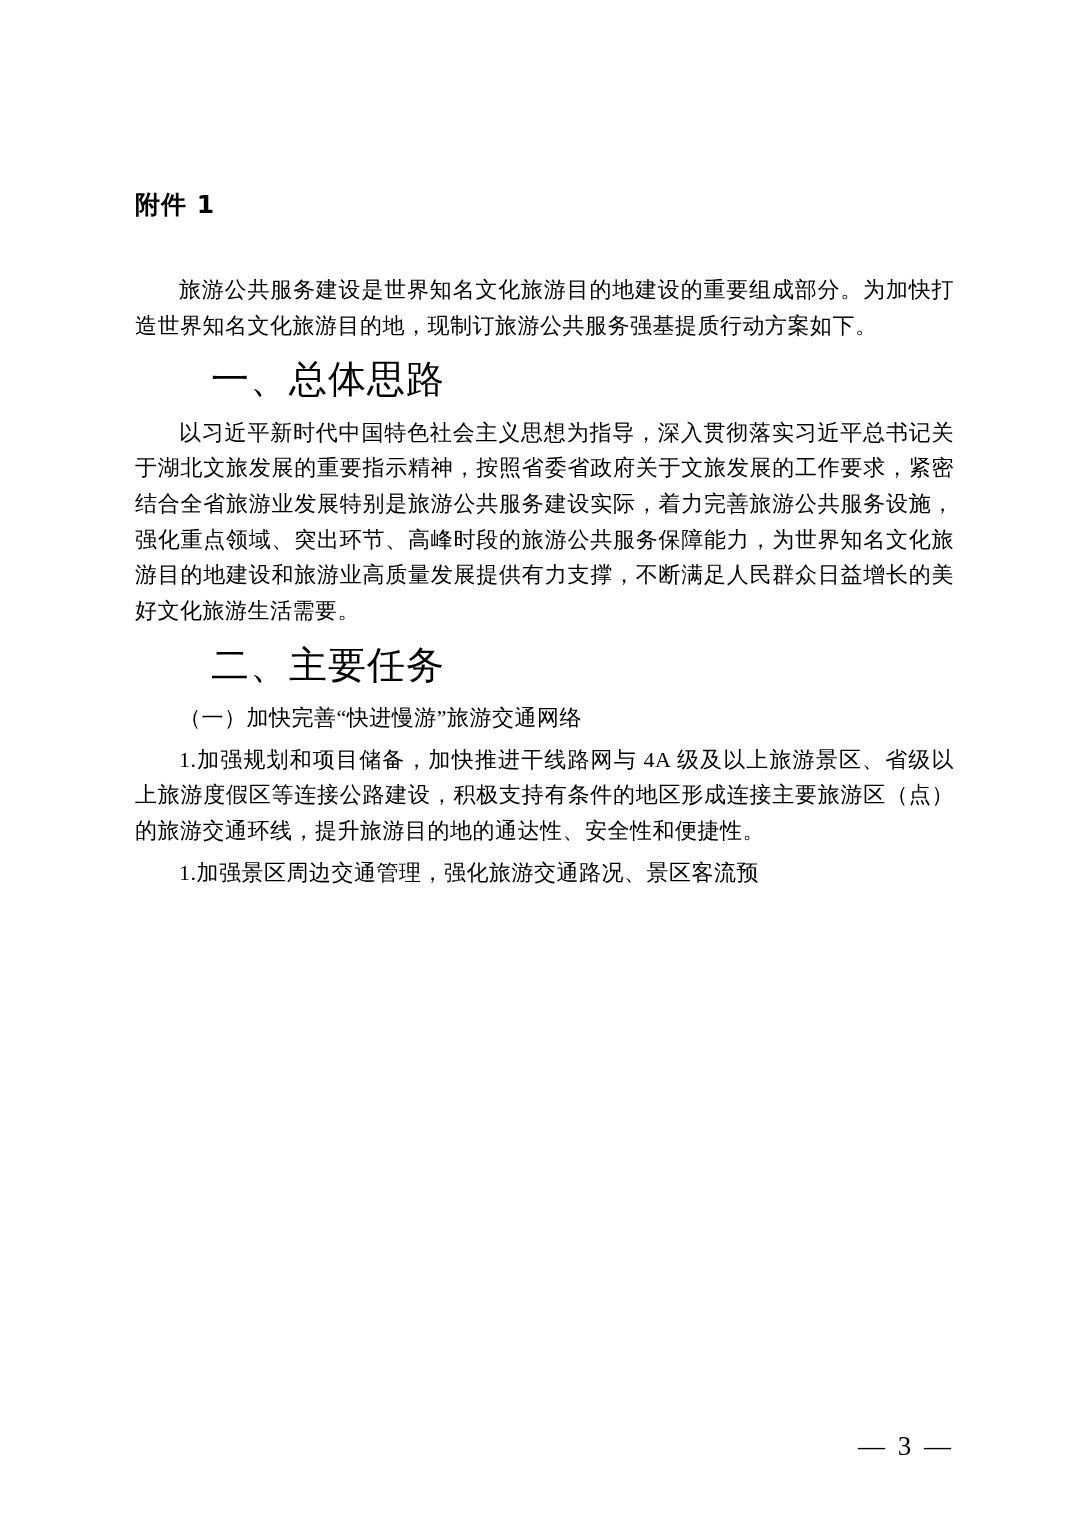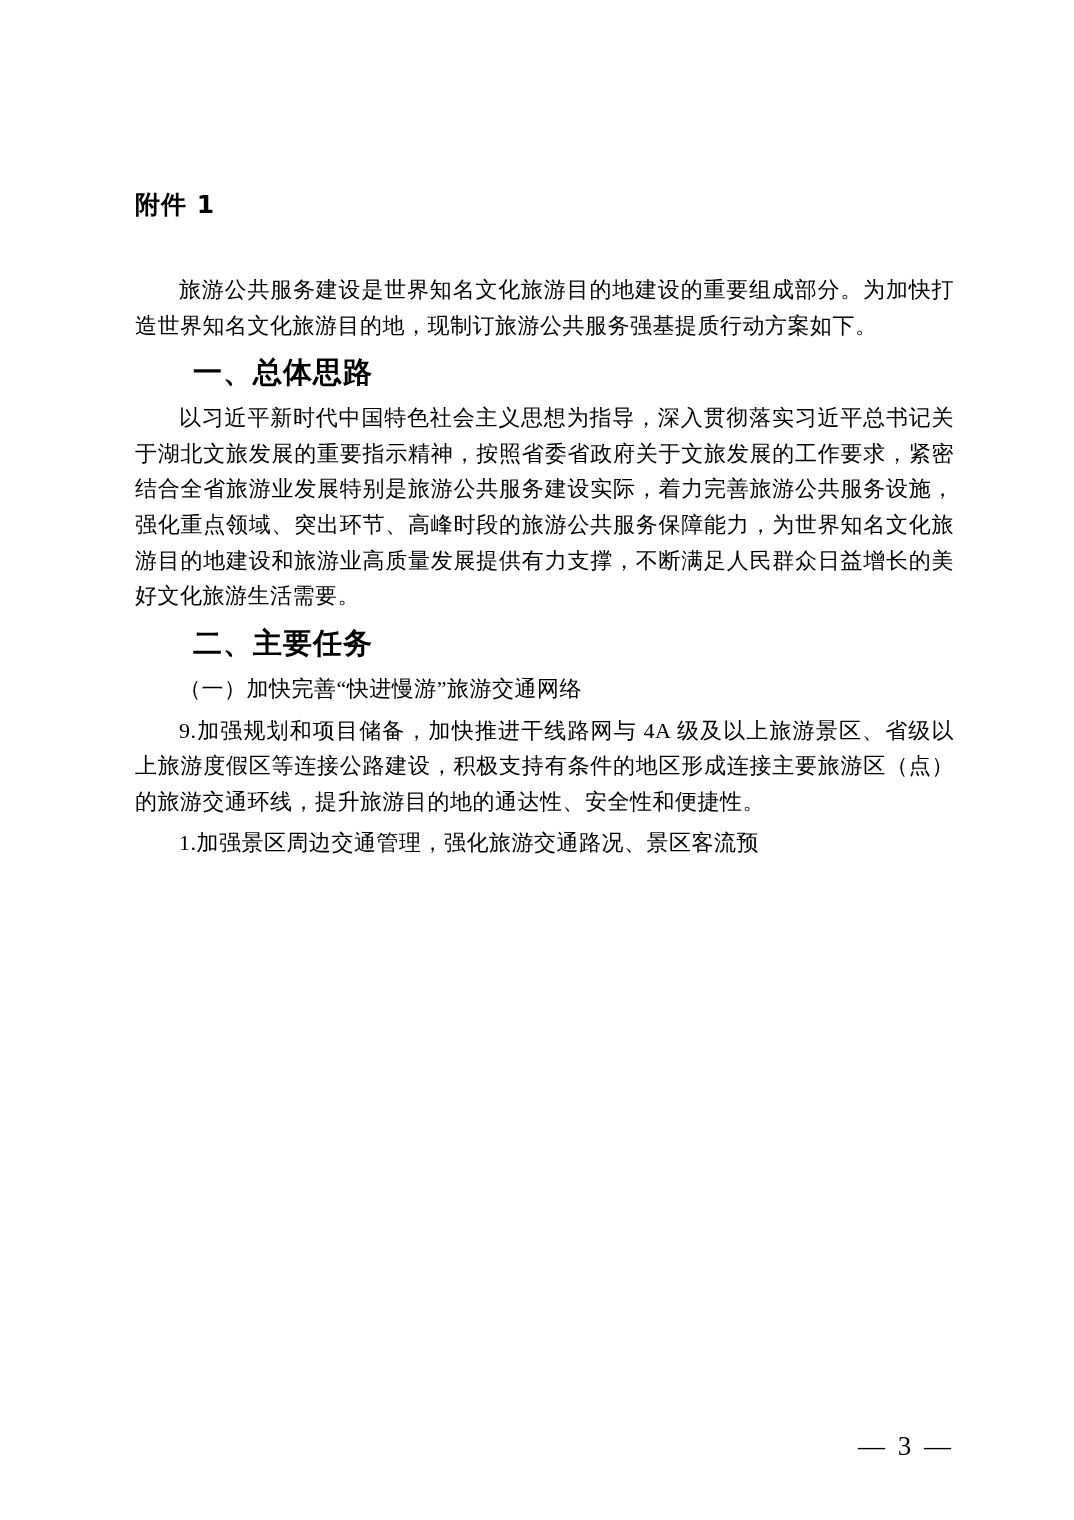--- a/index.html
+++ b/index.html
@@ -42,22 +42,22 @@
     font-size: 22px;
     line-height: 1.62;
     margin: 0 0 6px 0;
     text-align: justify;
     text-justify: inter-ideograph;
     text-indent: 2em;
     letter-spacing: 0.5px;
   }
   h2.section-heading {
     font-family: "DejaVu Sans", "Liberation Sans", sans-serif;
-    font-weight: bold;
-    font-size: 29px;
+    font-weight: normal;
+    font-size: 38px;
     line-height: 1.62;
     margin: 0 0 4px 0;
     text-indent: 2em;
     letter-spacing: 1px;
   }
   .page-number {
     position: absolute;
     right: 120px;
     bottom: 58px;
     font-size: 27px;
@@ -76,19 +76,19 @@
   <p class="body-text">旅游公共服务建设是世界知名文化旅游目的地建设的重要组成部分。为加快打造世界知名文化旅游目的地，现制订旅游公共服务强基提质行动方案如下。</p>
 
   <h2 class="section-heading">一、总体思路</h2>
 
   <p class="body-text">以习近平新时代中国特色社会主义思想为指导，深入贯彻落实习近平总书记关于湖北文旅发展的重要指示精神，按照省委省政府关于文旅发展的工作要求，紧密结合全省旅游业发展特别是旅游公共服务建设实际，着力完善旅游公共服务设施，强化重点领域、突出环节、高峰时段的旅游公共服务保障能力，为世界知名文化旅游目的地建设和旅游业高质量发展提供有力支撑，不断满足人民群众日益增长的美好文化旅游生活需要。</p>
 
   <h2 class="section-heading">二、主要任务</h2>
 
   <p class="body-text">（一）加快完善“快进慢游”旅游交通网络</p>
 
-  <p class="body-text">9.加强规划和项目储备，加快推进干线路网与 4A 级及以上旅游景区、省级以上旅游度假区等连接公路建设，积极支持有条件的地区形成连接主要旅游区（点）的旅游交通环线，提升旅游目的地的通达性、安全性和便捷性。</p>
+  <p class="body-text">1.加强规划和项目储备，加快推进干线路网与 4A 级及以上旅游景区、省级以上旅游度假区等连接公路建设，积极支持有条件的地区形成连接主要旅游区（点）的旅游交通环线，提升旅游目的地的通达性、安全性和便捷性。</p>
 
   <p class="body-text">1.加强景区周边交通管理，强化旅游交通路况、景区客流预</p>
 
   <div class="page-number">— 3 —</div>
 
 </div>
 
 </body></html>

